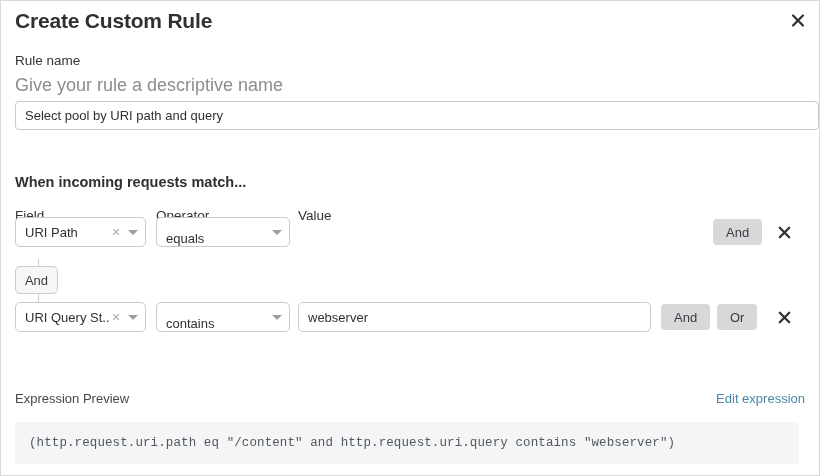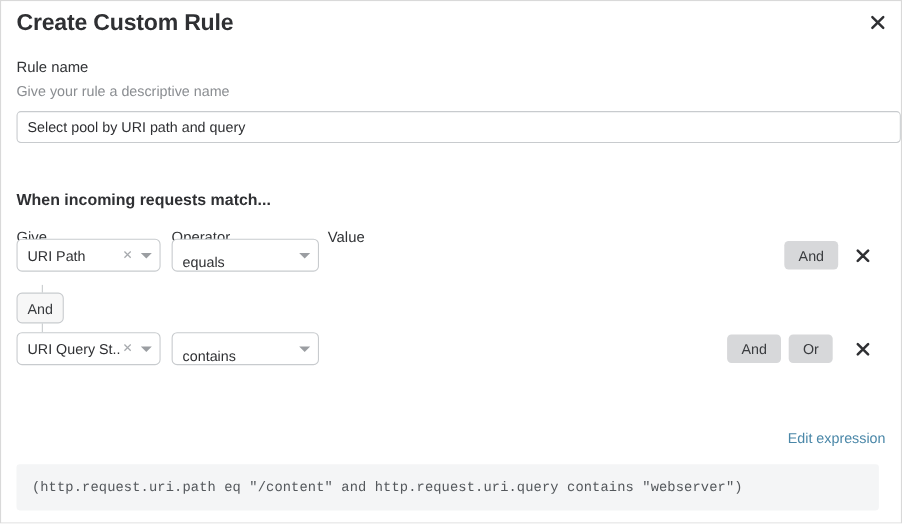--- a/index.html
+++ b/index.html
@@ -39,21 +39,21 @@
   #close-btn svg { display: block; }
 
   
   .field-label {
     position: absolute;
     font-size: 13.5px;
     color: #313336;
   }
   .field-help {
     position: absolute;
-    font-size: 13px;
+    font-size: 18px;
     color: #8a8d91;
   }
   #rule-name-label { left: 14px; top: 52px; }
   #rule-name-help  { left: 14px; top: 74px; }
 
   #rule-name-input {
     position: absolute;
     left: 14px; top: 100px;
     width: 804px; height: 29px;
     border: 1px solid #c8cbce;
@@ -249,21 +249,21 @@
       <path d="M2.2 2.2 L12.8 12.8 M12.8 2.2 L2.2 12.8" stroke="#2f3033" stroke-width="2.4" stroke-linecap="round"></path>
     </svg>
   </button>
 
   <div class="field-label" id="rule-name-label">Rule name</div>
   <div class="field-help" id="rule-name-help">Give your rule a descriptive name</div>
   <input id="rule-name-input" type="text" value="Select pool by URI path and query" style="">
 
   <div id="match-heading">When incoming requests match...</div>
 
-  <div class="field-label" id="col-field">Give</div>
+  <div class="field-label" id="col-field">Field</div>
   <div class="field-label" id="col-operator">Operator</div>
   <div class="field-label" id="col-value">Value</div>
 
   <div class="row" id="row-0">
     <div class="ctl select-ctl">
       <span class="sel-text">URI Path</span>
       <span class="clear-x">✕</span>
       <span class="caret">
           <i></i>
         </span>
@@ -295,27 +295,29 @@
       <span class="caret">
           <i></i>
         </span>
     </div>
     <div class="ctl op-ctl">
       <span class="sel-text">contains</span>
       <span class="caret">
           <i></i>
         </span>
     </div>
+    <input class="ctl val-ctl" id="val-1" type="text" value="webserver" style="">
     <button class="logic-btn" id="and-1">And</button>
     <button class="logic-btn" id="or-1">Or</button>
     <button class="remove-btn" id="rm-1" aria-label="Remove">
       <svg width="13" height="13" viewBox="0 0 13 13">
         <path d="M1.8 1.8 L11.2 11.2 M11.2 1.8 L1.8 11.2" stroke="#2f3033" stroke-width="2.3" stroke-linecap="round"></path>
       </svg>
     </button>
   </div>
 
+  <div id="expr-label">Expression Preview</div>
   <a id="edit-expr" href="#">Edit expression</a>
   <div id="expr-box">
     <span id="expr-text">(http.request.uri.path eq "/content" and http.request.uri.query contains "webserver")</span>
   </div>
 
 </div>
 
 </body></html>

